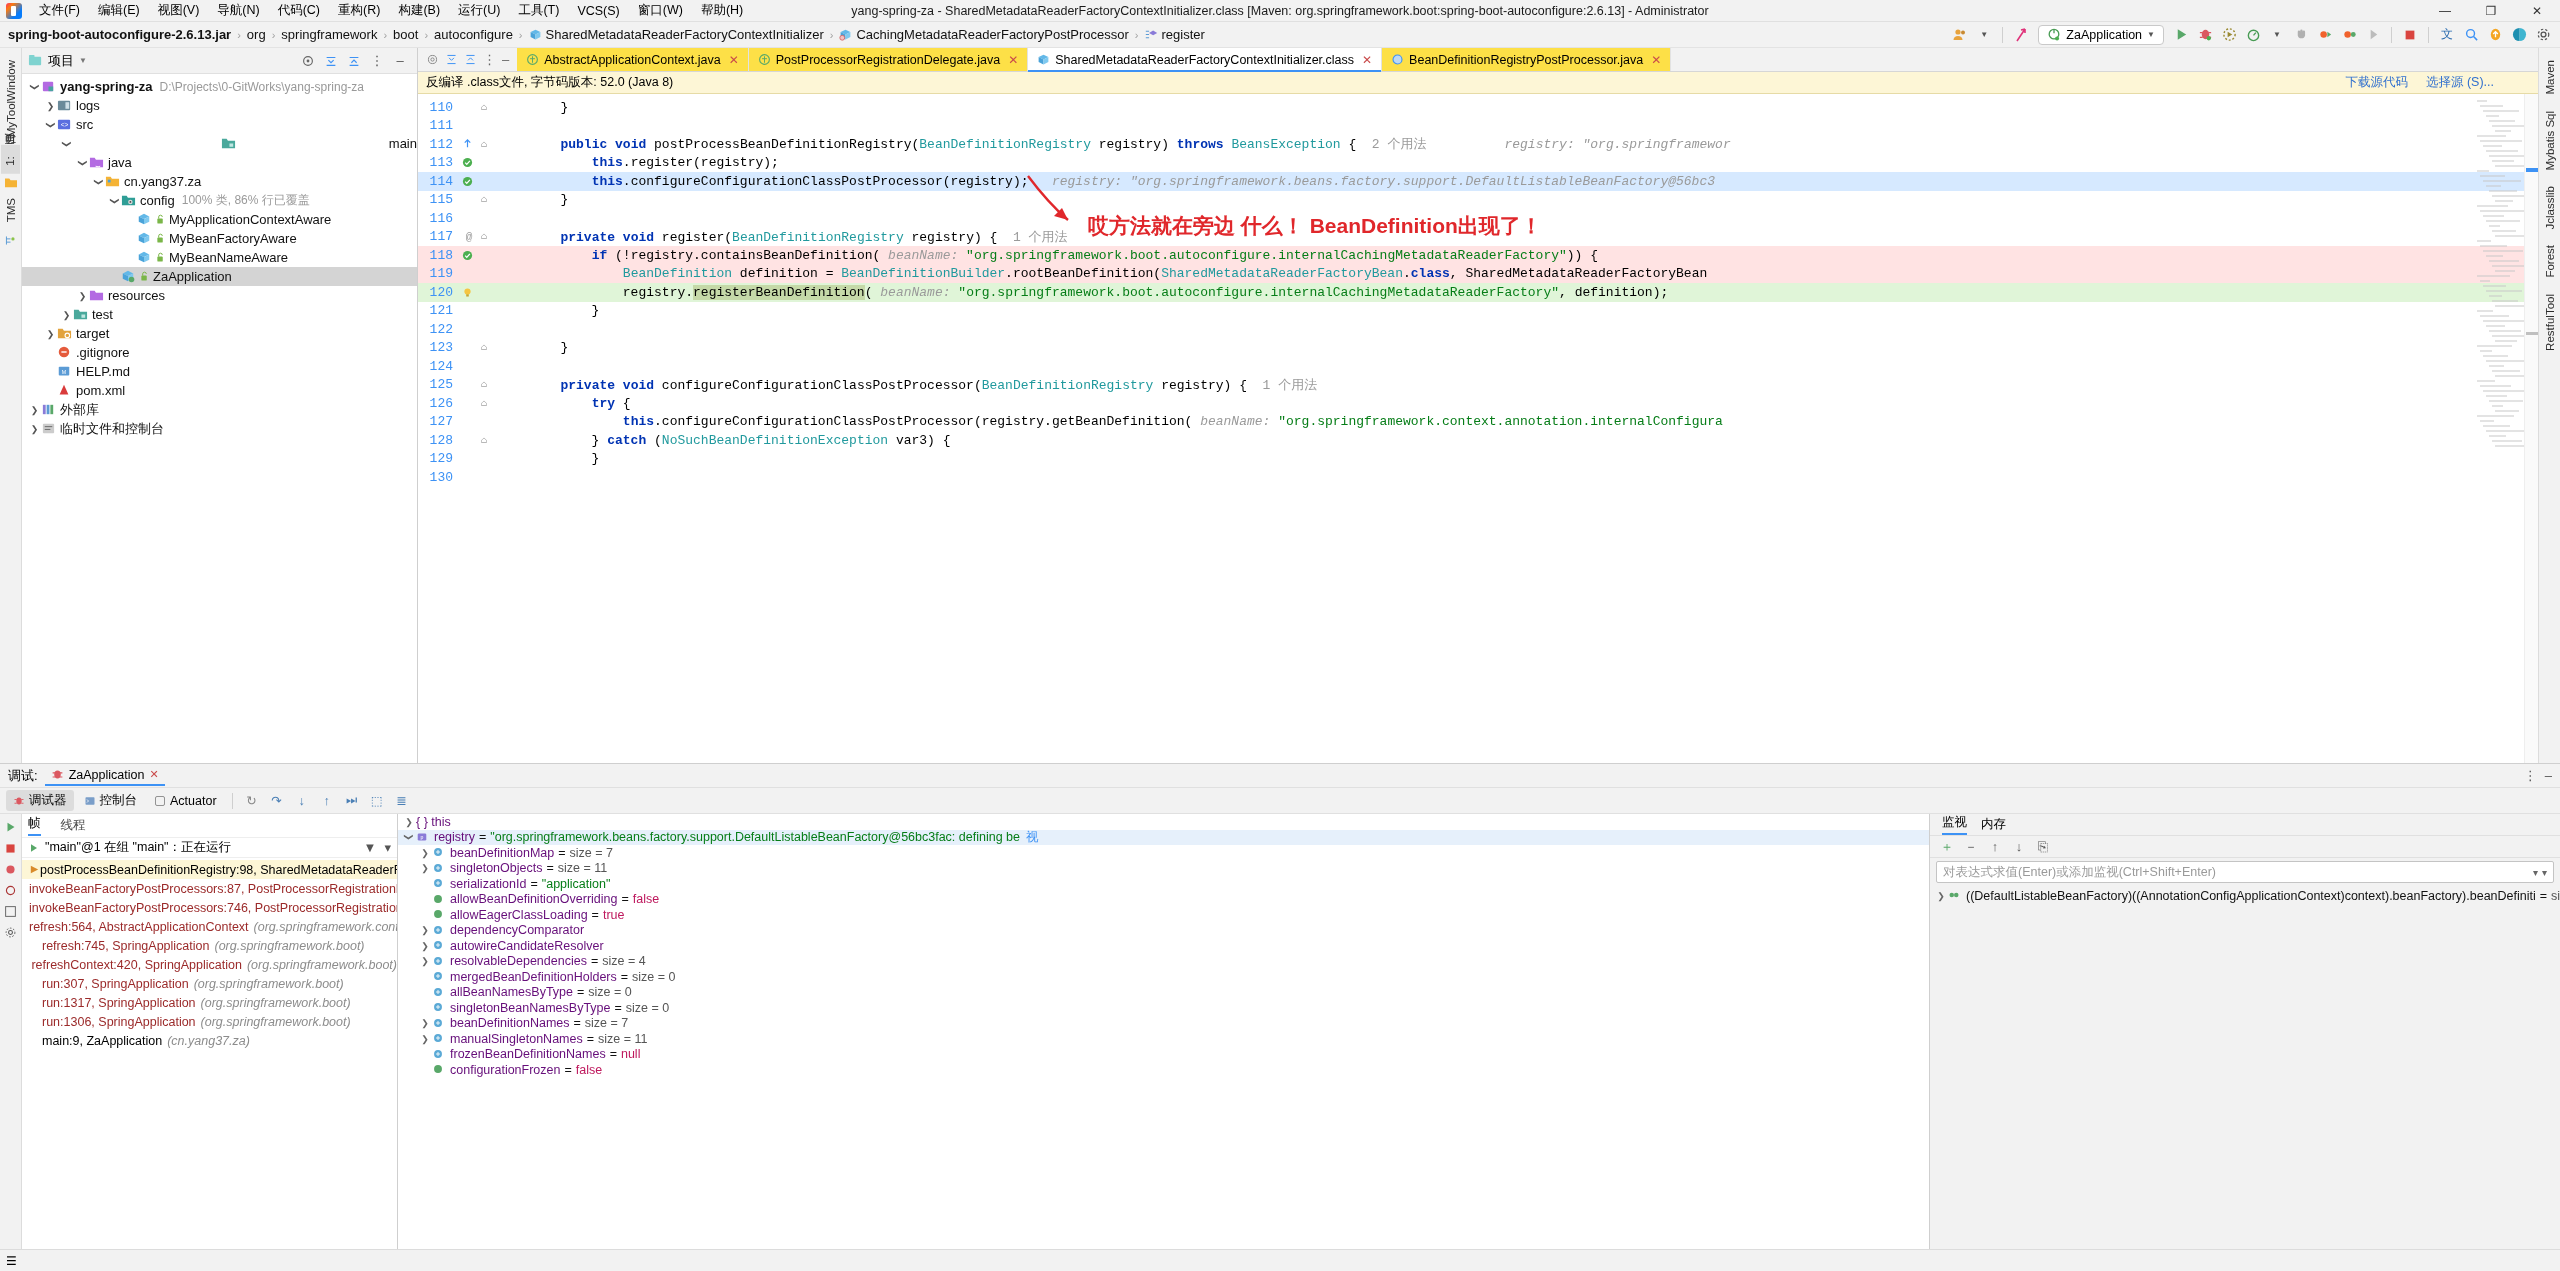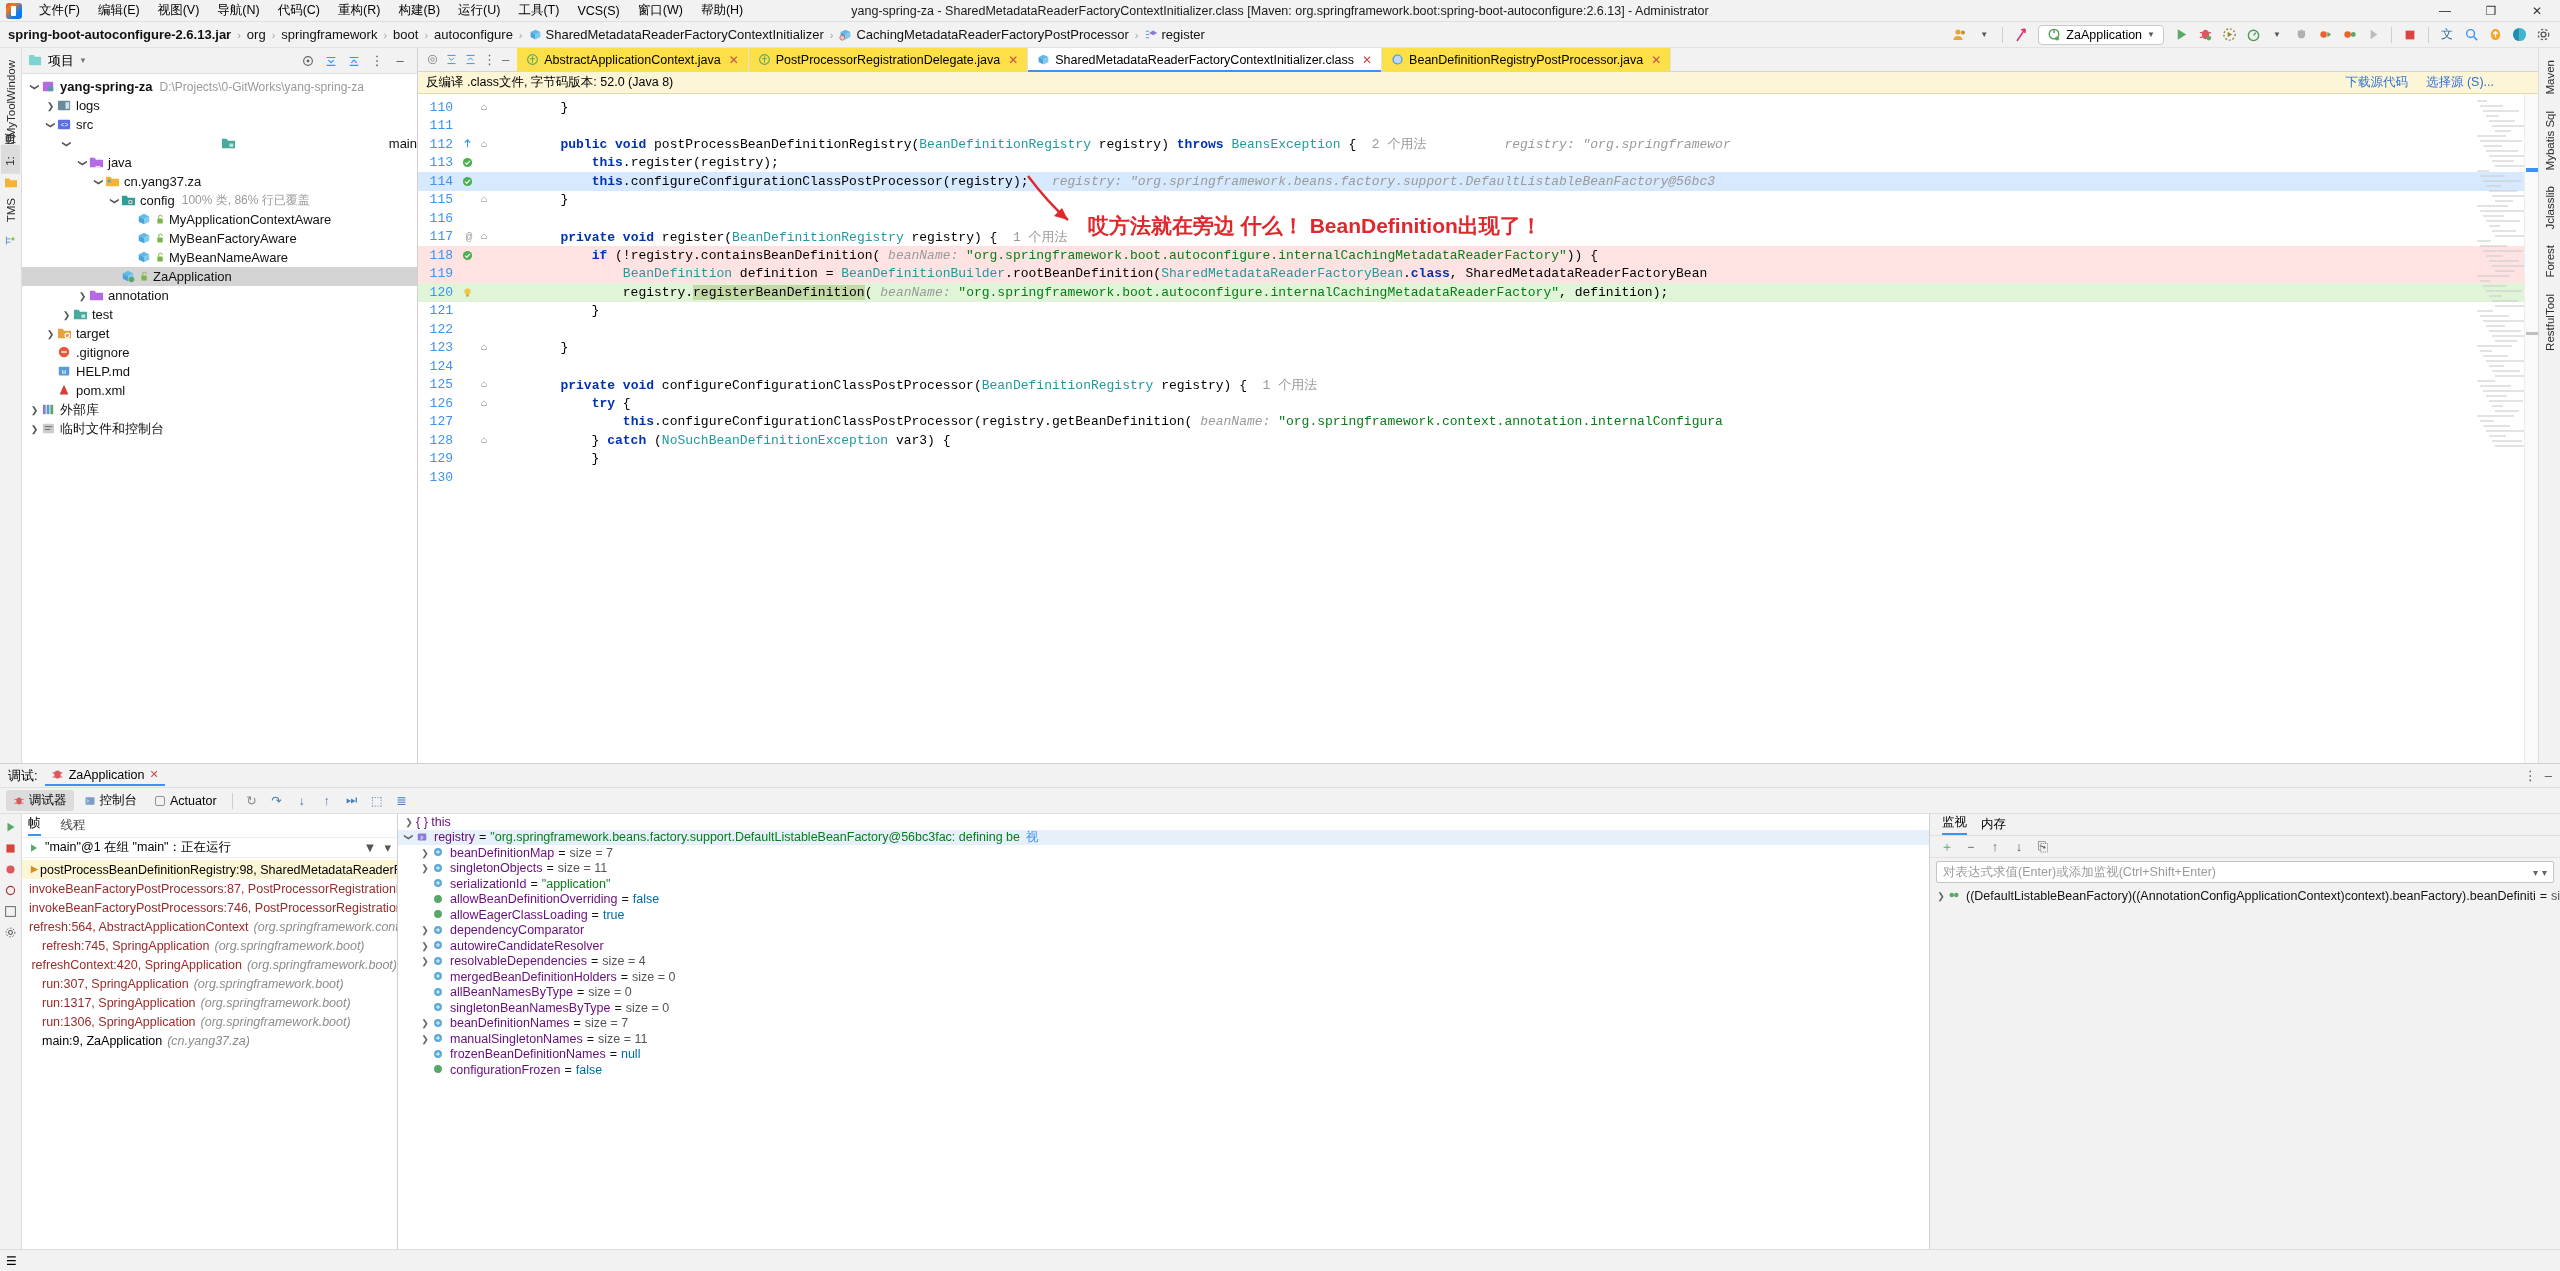--- a/index.html
+++ b/index.html
@@ -158,21 +158,21 @@
   .frame-item.lib{ color:#9b2a2a; }
   .frame-item .pkg{ color:#8c8c8c; font-style:italic; margin-left:5px; }
 
   .vars{ flex:1 1 auto; background:#fff; border-right:1px solid #cfcfcf; min-width:0; overflow:hidden;}
   .var-row{ height:15.5px; display:flex; align-items:center; font-size:12.5px; white-space:nowrap; padding-left:4px;}
   .var-row.sel{ background:#e6f0fb;}
   .vtoggle{ width:14px; text-align:center; color:#666; font-size:9px; flex:none;}
   .vico{ width:14px; height:13px; margin-right:4px; flex:none; display:inline-block;}
   .vname{ color:#660e7a; }
   .veq{ color:#111; margin:0 4px;}
-  .vval{ color:#0369a1;}
+  .vval{ color:#be185d;}
   .vval.str{ color:#067d17;}
   .vval.gray{ color:#555;}
 
   .watch{ width:630px; background:#f2f2f2; display:flex; flex-direction:column; flex:none; }
   .watch-tabs{ height:22px; display:flex; align-items:center; gap:14px; padding:0 12px; font-size:12.5px; border-bottom:1px solid #e0e0e0;}
   .watch-tabs .wt.active{ border-bottom:2px solid #3d92f5; padding-bottom:2px;}
   .watch-tools{ height:22px; display:flex; align-items:center; gap:6px; padding:0 8px; border-bottom:1px solid #e0e0e0; color:#444;}
   .watch-input{
     height:22px; margin:3px 6px; background:#fff; border:1px solid #c4c4c4; border-radius:2px;
     display:flex; align-items:center; padding:0 6px; font-size:12.5px; color:#9a9a9a;
@@ -576,21 +576,21 @@
             </span>
             <span class="nlabel">ZaApplication</span>
           </div>
           <div class="node" style="padding-left: 54px;">
             <span class="arrow" style="display: inline-block;">❯</span>
             <span class="nicon">
               <svg width="15" height="15" viewBox="0 0 16 16">
                 <path d="M1 3 h5 l1.4 2 H15 v8 H1z" fill="#b36ae2"></path>
               </svg>
             </span>
-            <span class="nlabel">annotation</span>
+            <span class="nlabel">resources</span>
           </div>
           <div class="node" style="padding-left: 38px;">
             <span class="arrow" style="display: inline-block;">❯</span>
             <span class="nicon">
               <svg width="15" height="15" viewBox="0 0 16 16">
                 <path d="M1 3 h5 l1.4 2 H15 v8 H1z" fill="#4aa99c"></path>
                 <rect x="9" y="8" width="4" height="3.5" fill="#bfe8e2"></rect>
               </svg>
             </span>
             <span class="nlabel">test</span>

